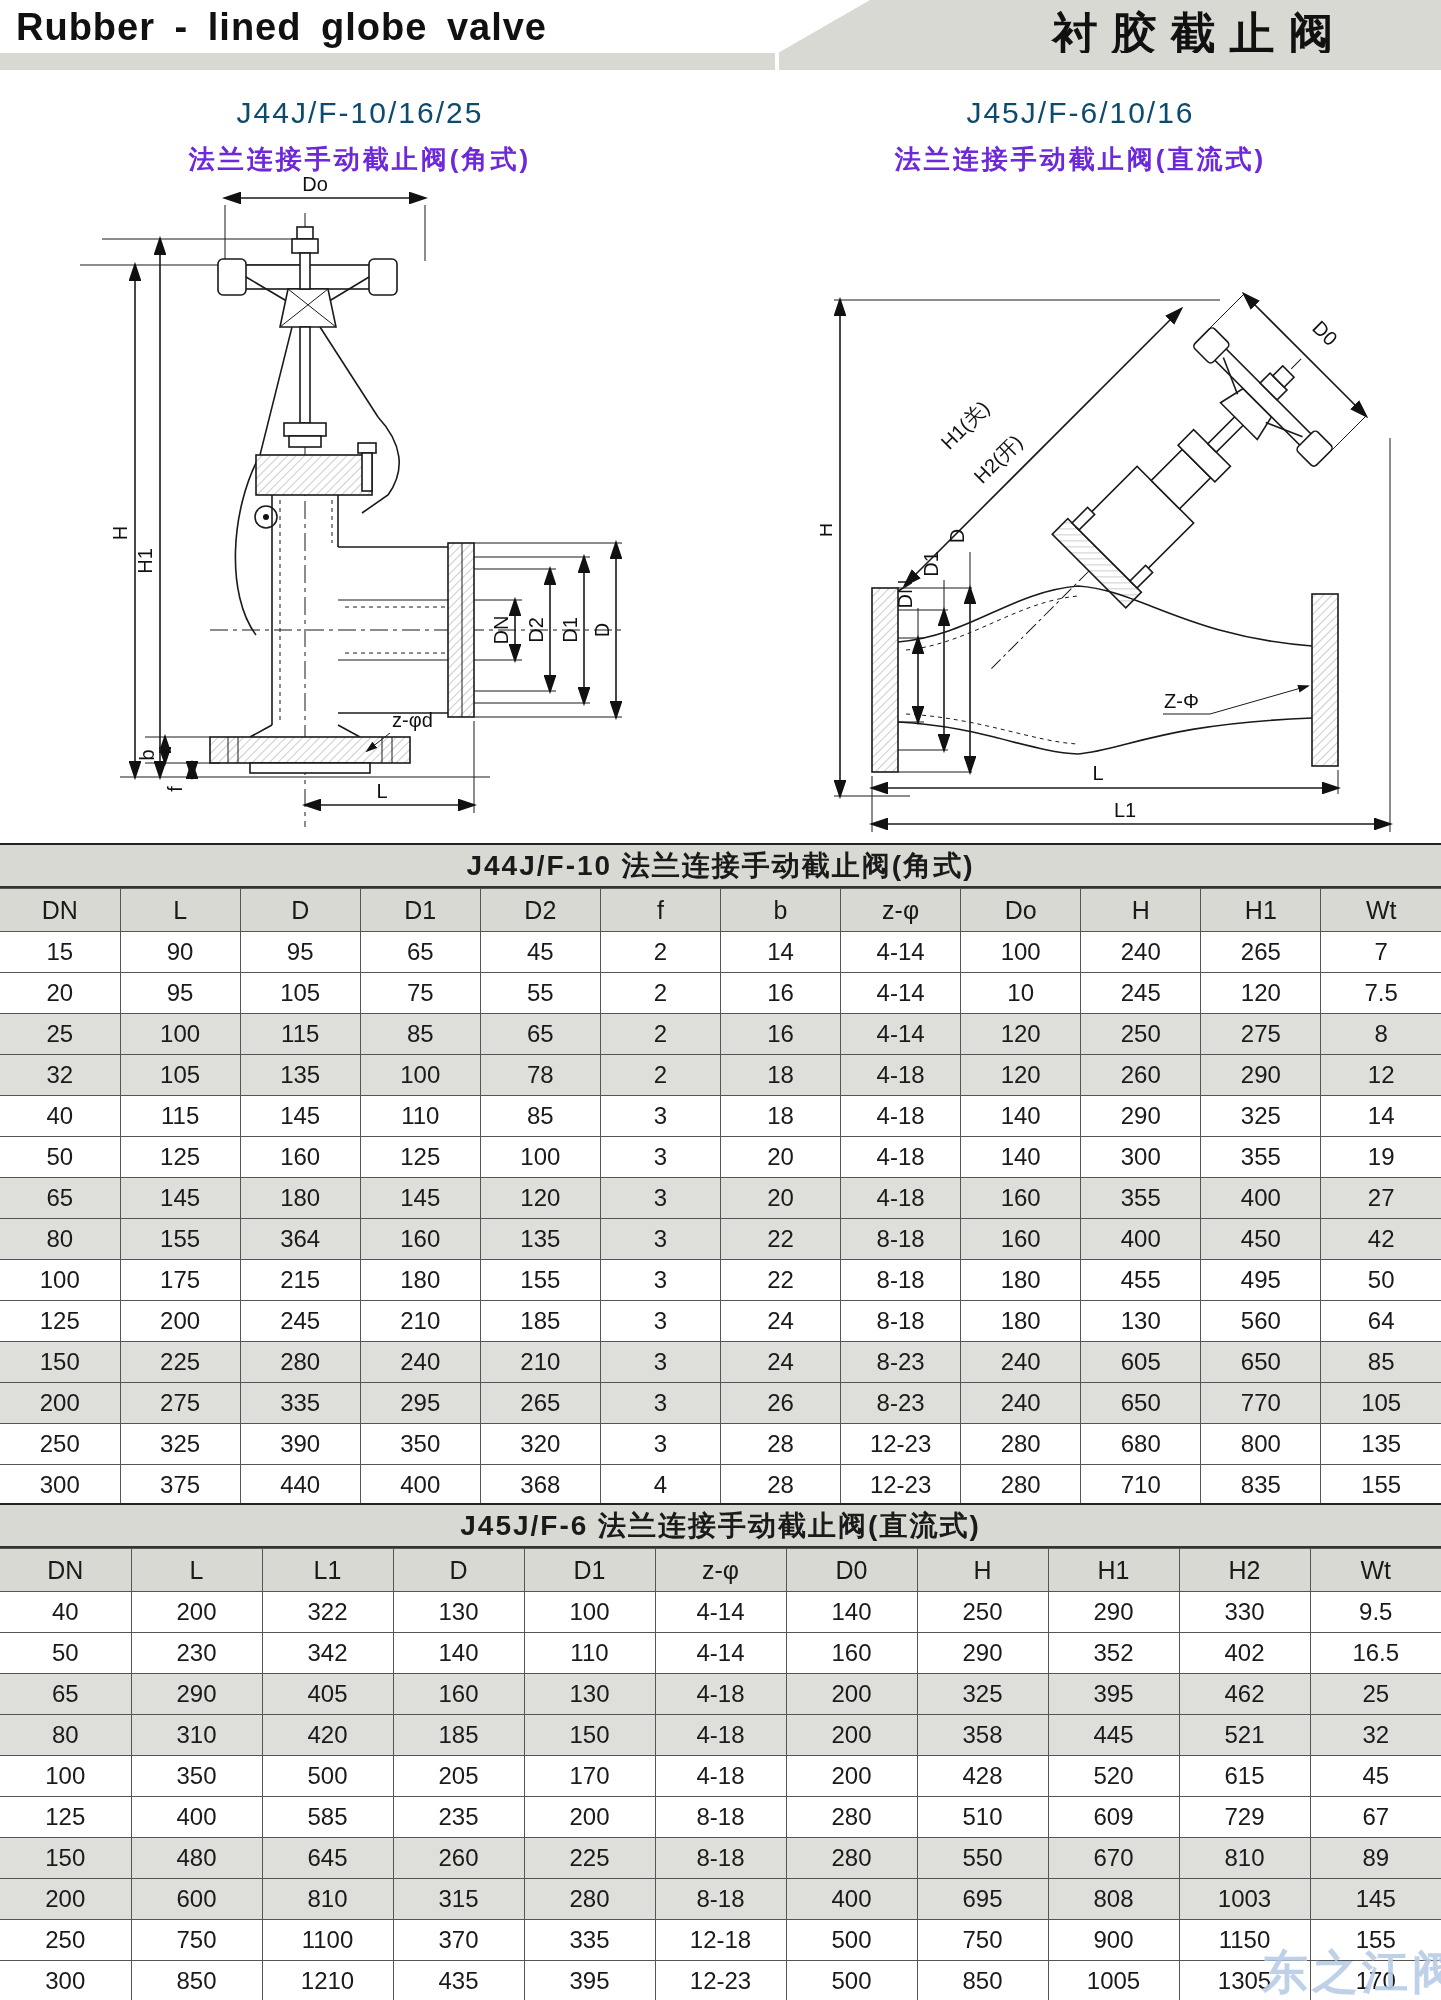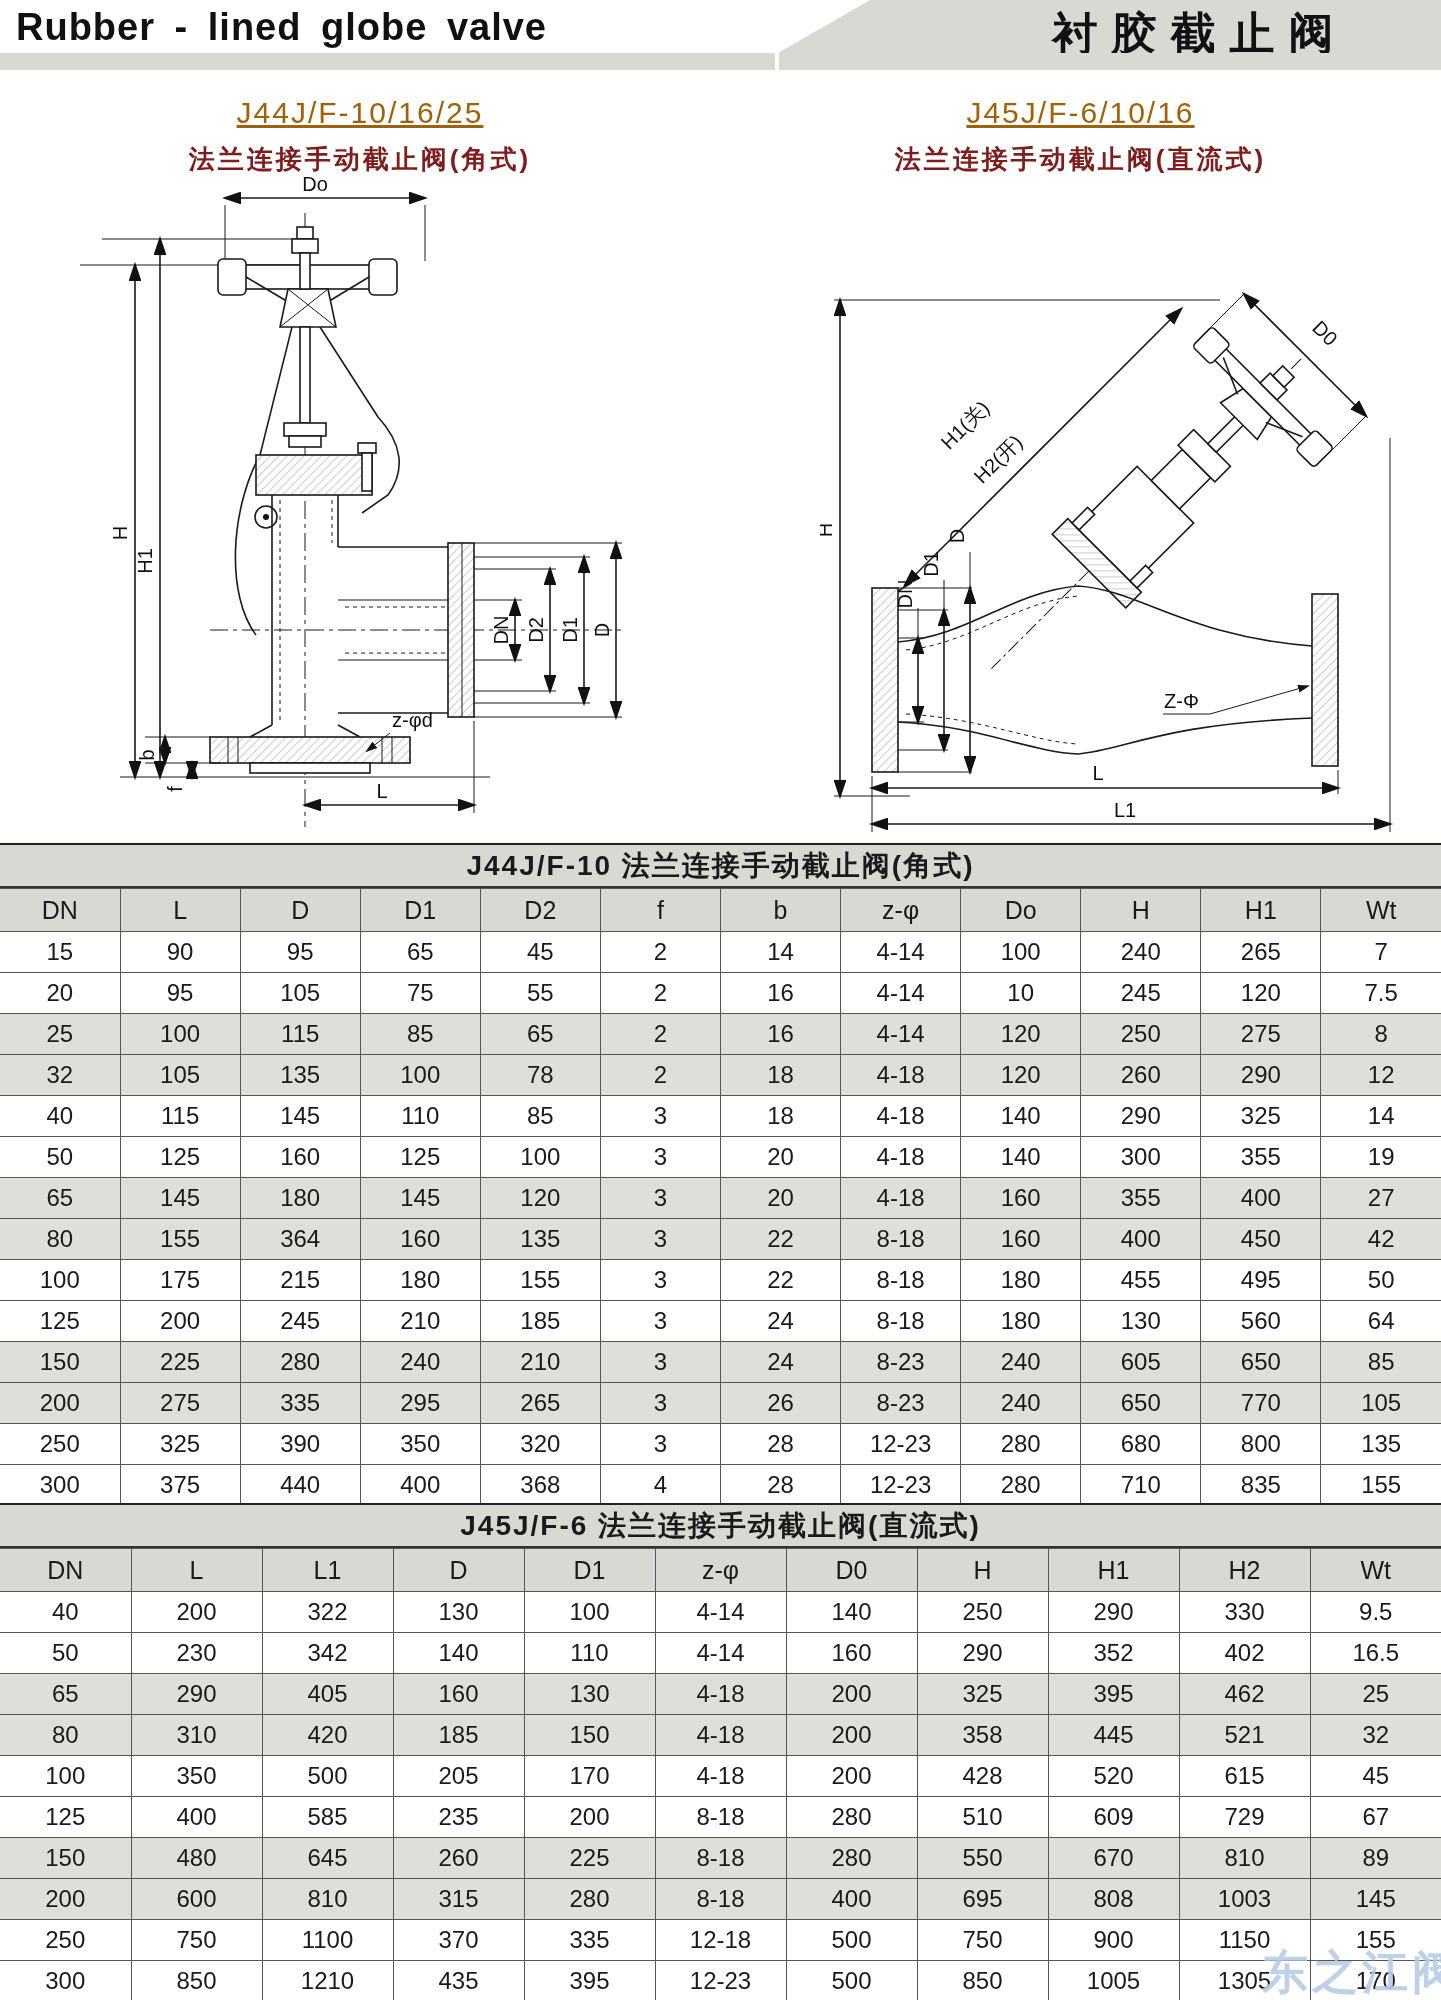--- a/index.html
+++ b/index.html
@@ -13,22 +13,22 @@
                clip-path:polygon(100px 0,100% 0,100% 100%,8px 100%);}
   .title-cn{position:absolute;left:1040px;top:4px;width:320px;text-align:center;
             font-size:45px;font-weight:bold;letter-spacing:14px;color:#111;white-space:nowrap;}
   .stripe{position:absolute;top:53px;height:17px;background:#d9d9d4;}
   .stripe.s1{left:0;width:775px;}
   .stripe.s2{left:779px;width:662px;}
   
   .prod-col{position:absolute;text-align:center;}
   .prod-col.left{left:0;width:720px;}
   .prod-col.right{left:720px;width:721px;}
-  .model{position:absolute;width:100%;top:96px;font-size:30px;letter-spacing:2px;color:#a16207;text-decoration:underline;}
-  .cname{position:absolute;width:100%;top:142px;font-size:26px;font-weight:bold;letter-spacing:3px;color:#7f1d1d;}
+  .model{position:absolute;width:100%;top:96px;font-size:30px;letter-spacing:2px;color:#0c4a6e;}
+  .cname{position:absolute;width:100%;top:142px;font-size:26px;font-weight:bold;letter-spacing:3px;color:#6d28d9;}
   
   svg{position:absolute;}
   svg text{font-family:"Liberation Sans",sans-serif;fill:#111;}
   
   .tblwrap{position:absolute;left:0;width:1441px;border-top:2px solid #222;border-bottom:2px solid #222;}
   .tbl-title{height:41px;line-height:41px;text-align:center;background:#d9d9d4;
              font-size:28px;font-weight:bold;letter-spacing:2px;border-bottom:2px solid #333;}
   table{border-collapse:collapse;table-layout:fixed;width:1441px;}
   th,td{border:1px solid #555;text-align:center;padding:0;overflow:hidden;white-space:nowrap;}
   th{height:42px;background:#d9d9d4;font-size:25px;font-weight:normal;}

